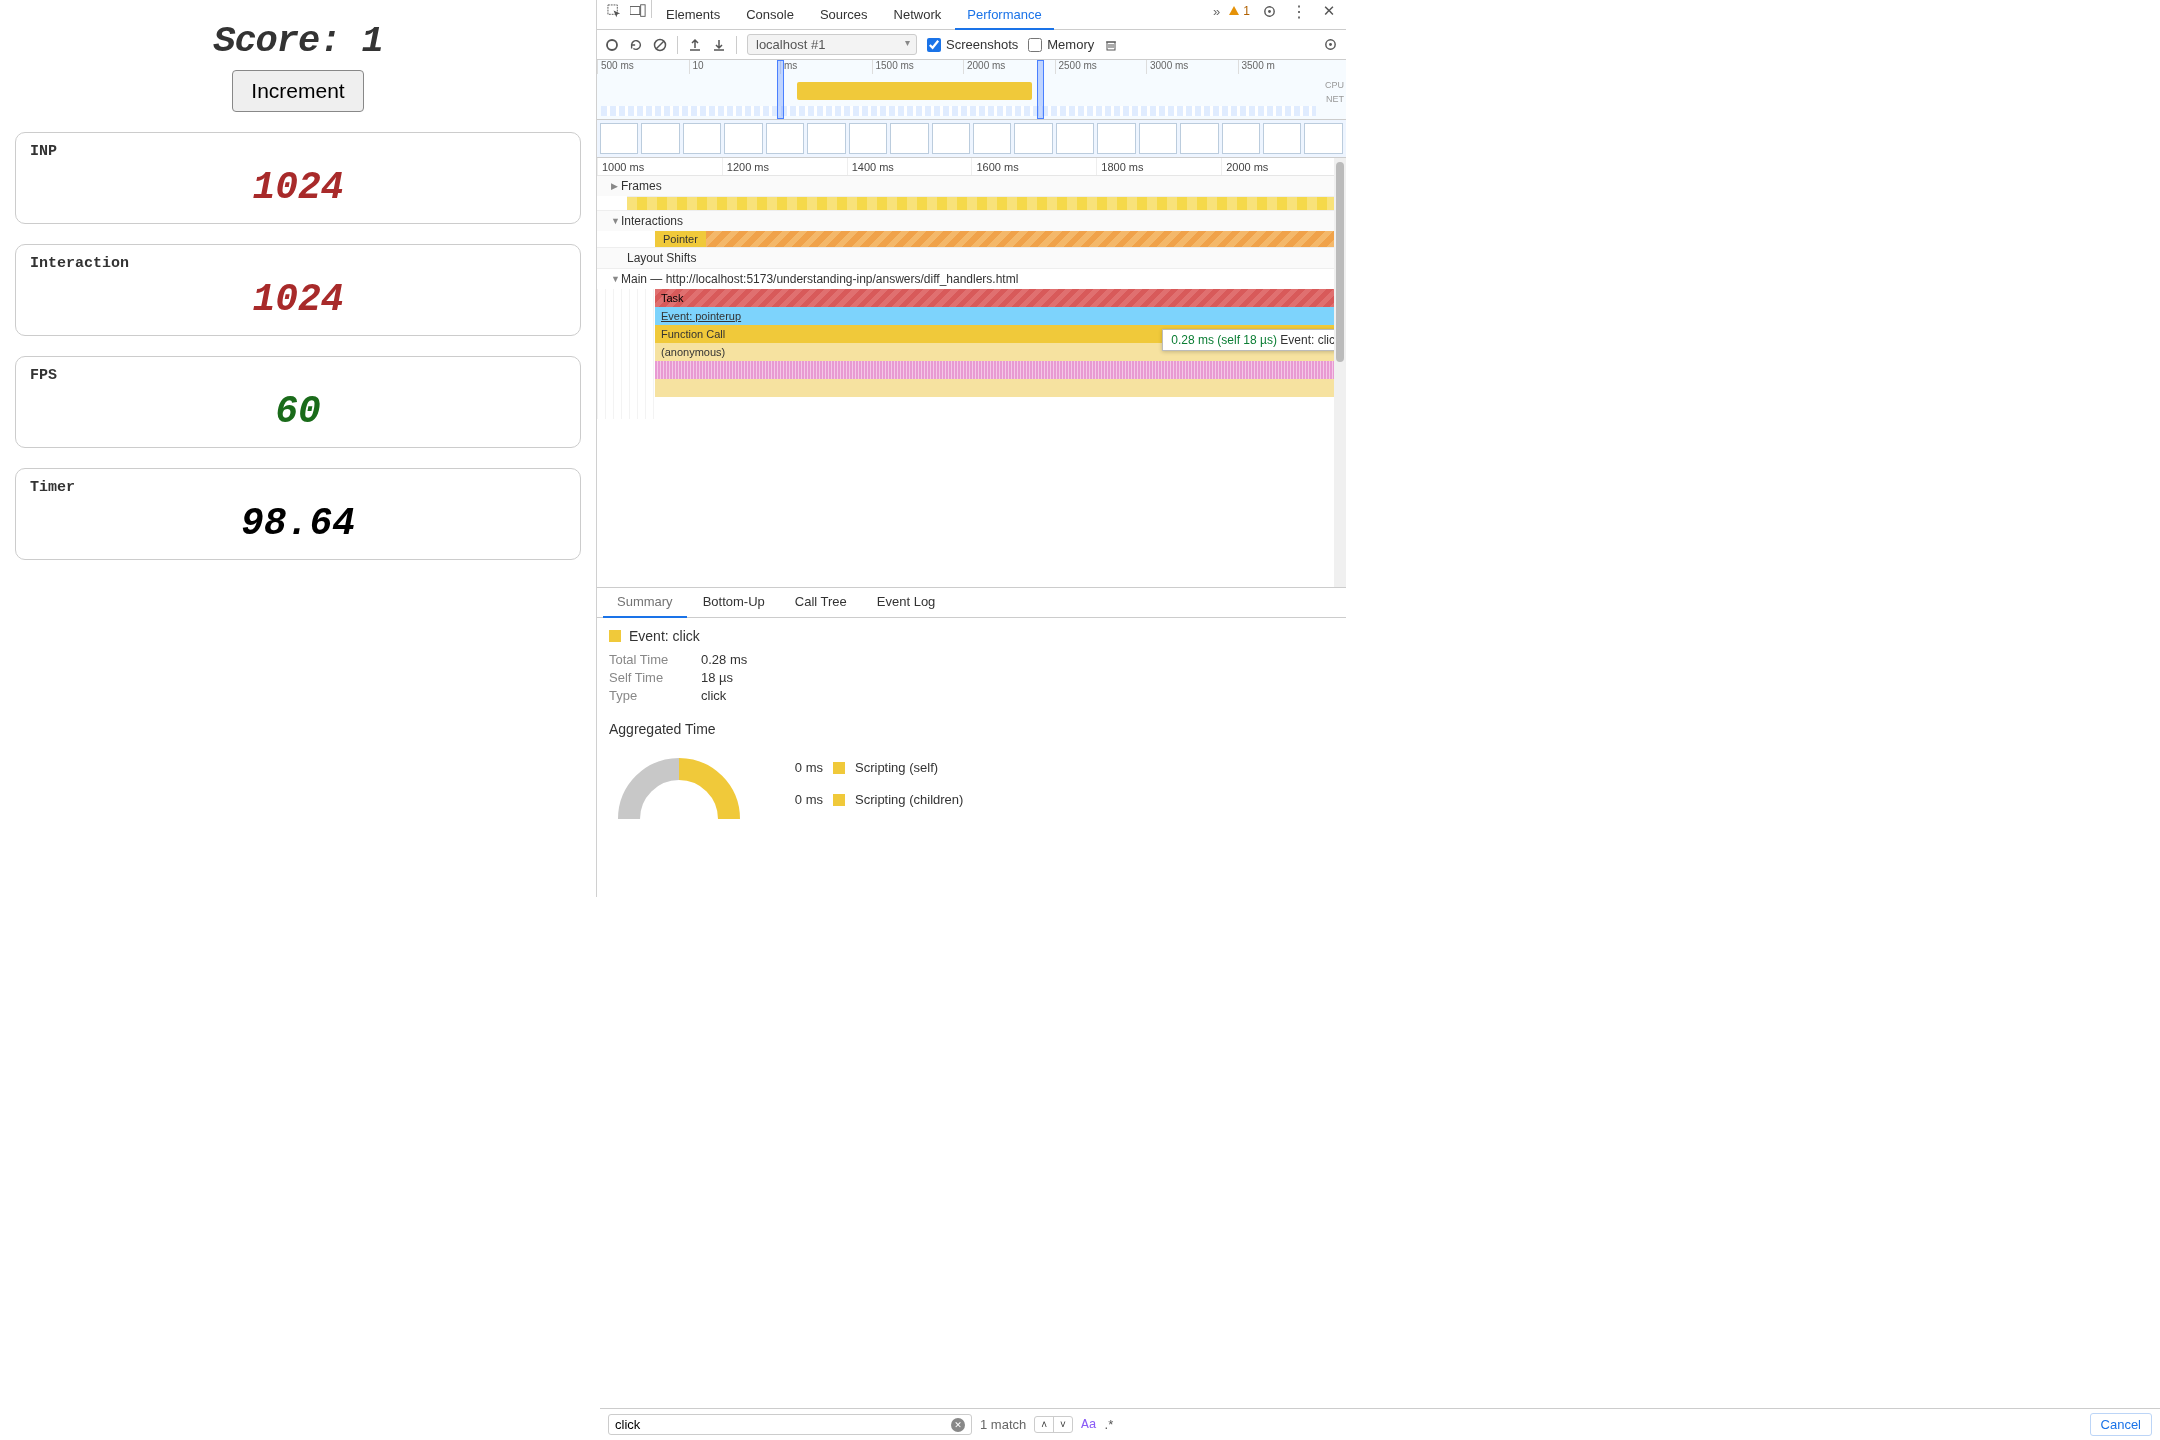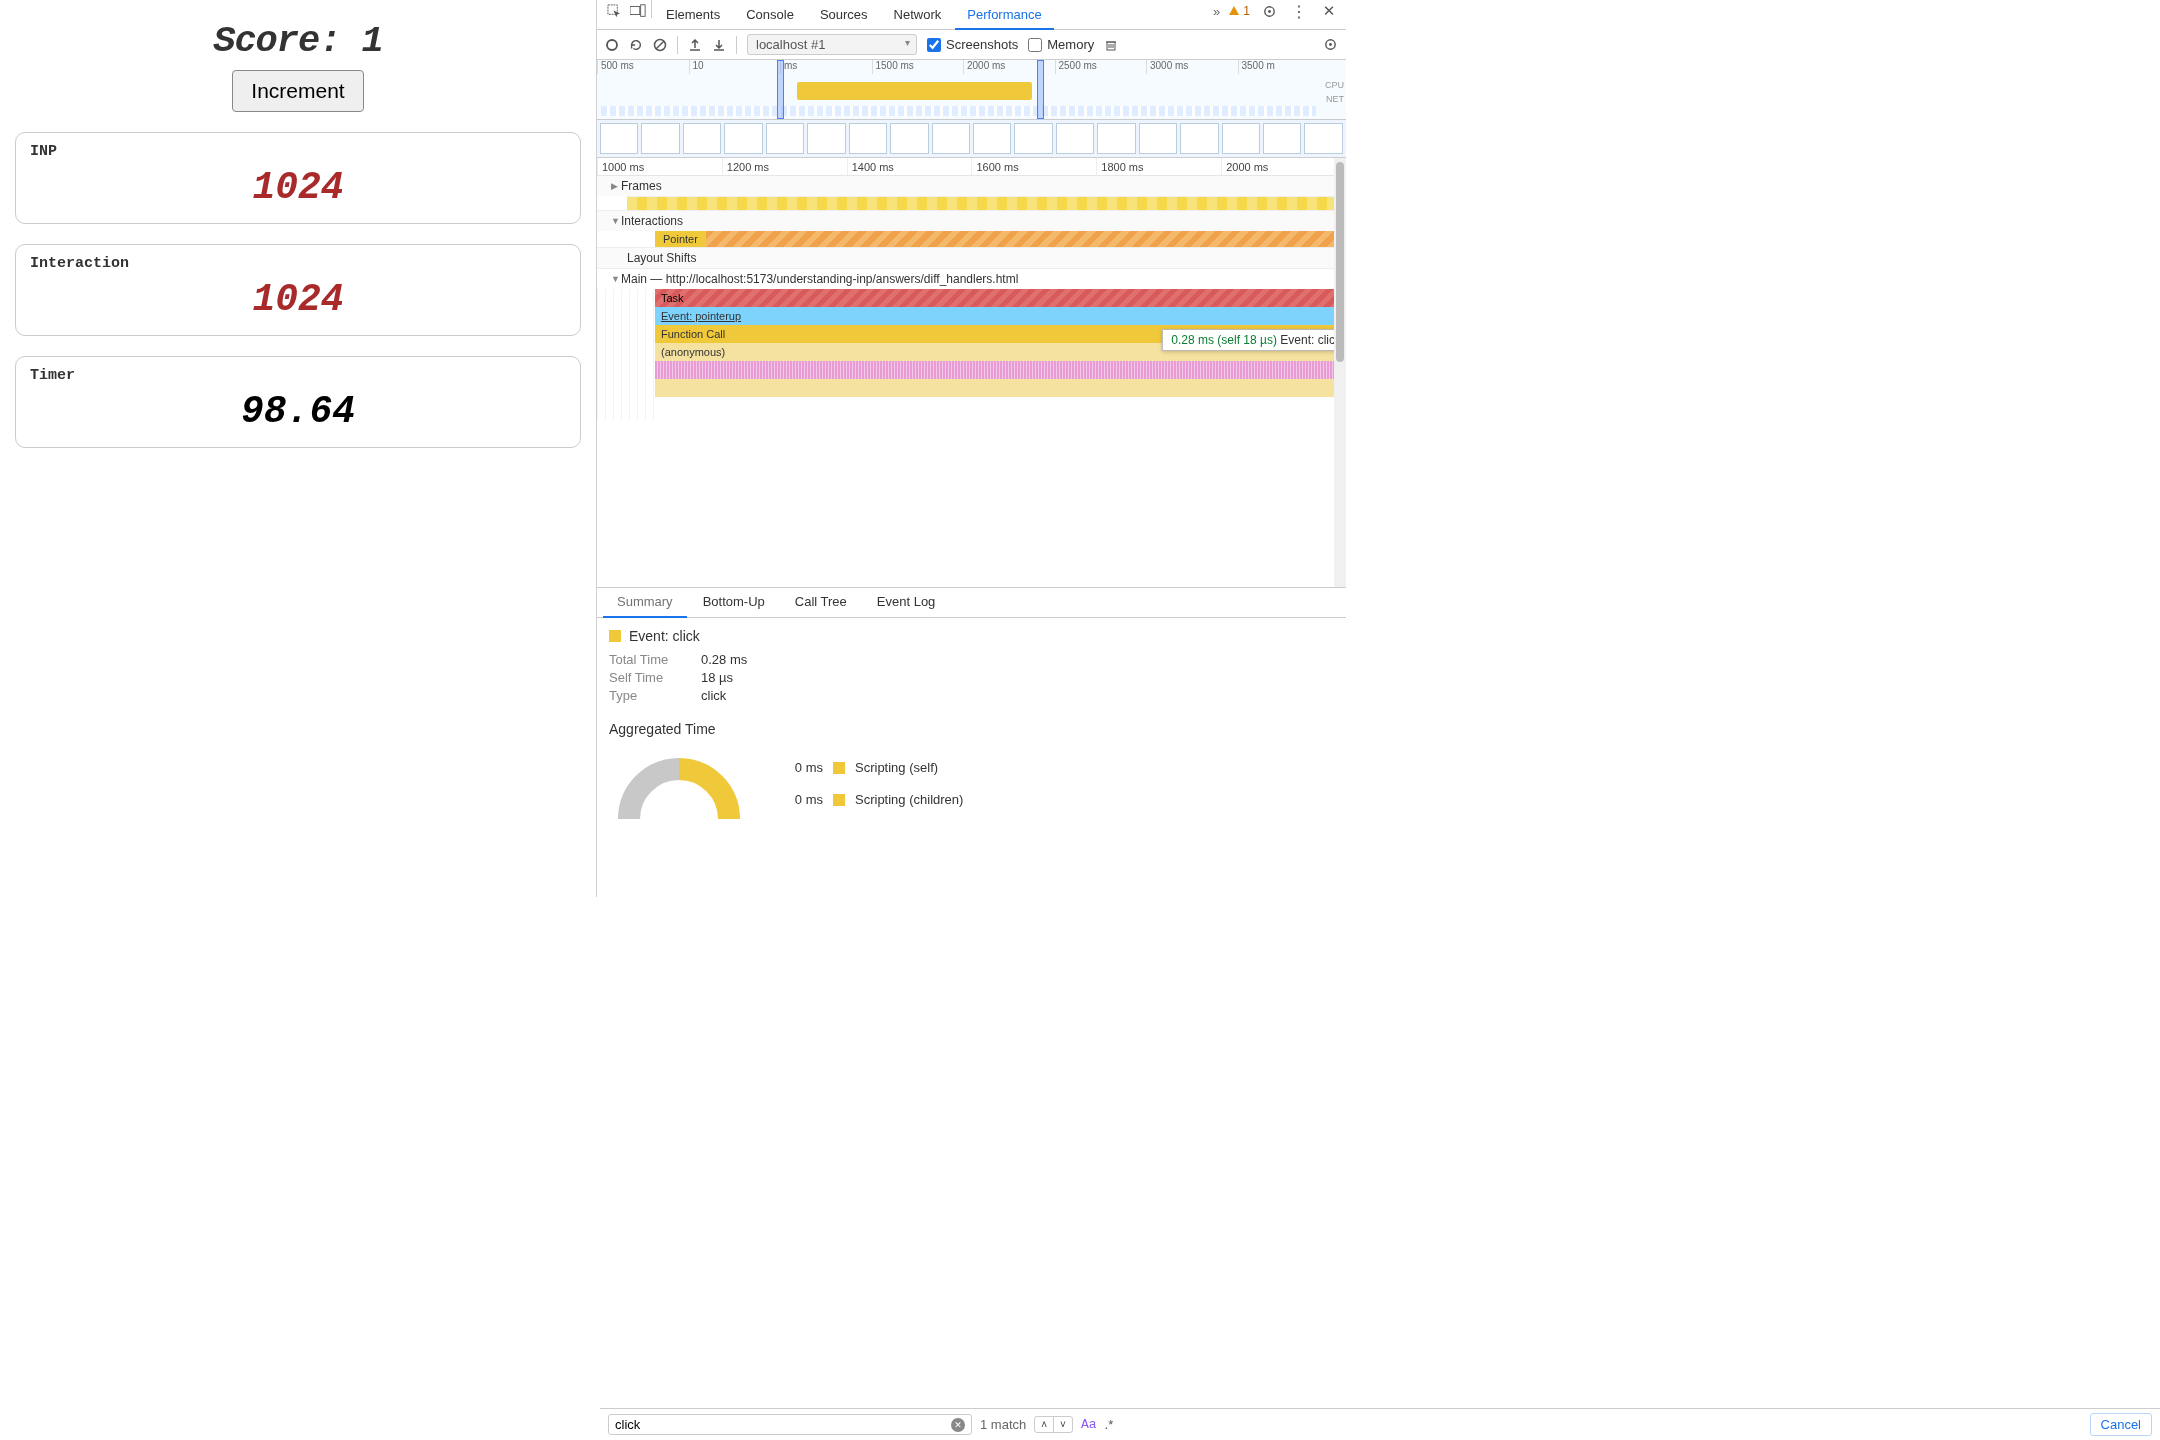--- a/index.html
+++ b/index.html
@@ -111,20 +111,24 @@
 
   <div class="metric-card">
     <div class="metric-label">INP</div>
     <div class="metric-value metric-red">1024</div>
   </div>
   <div class="metric-card">
     <div class="metric-label">Interaction</div>
     <div class="metric-value metric-red">1024</div>
   </div>
   <div class="metric-card">
+    <div class="metric-label">FPS</div>
+    <div class="metric-value metric-green">60</div>
+  </div>
+  <div class="metric-card">
     <div class="metric-label">Timer</div>
     <div class="metric-value metric-black">98.64</div>
   </div>
 </div>
 
 <div class="devtools">
   <div class="dt-tabs">
     <span class="icon-btn">
         <svg width="15" height="15" viewBox="0 0 16 16">
           <rect x="1" y="1" width="10" height="10" fill="none" stroke="#555" stroke-dasharray="2,1"></rect>

